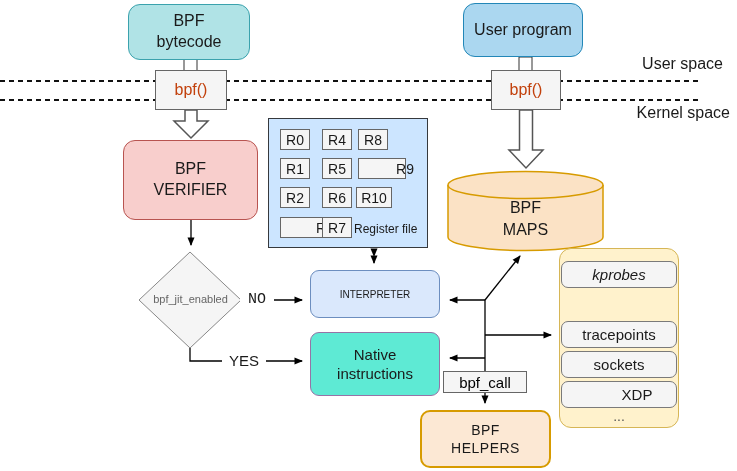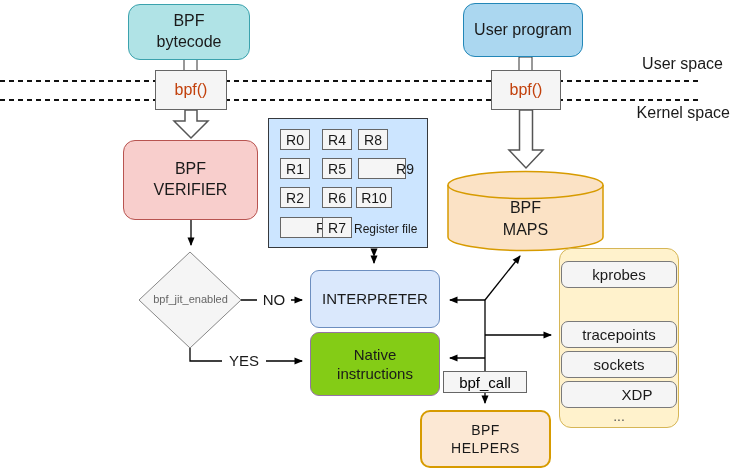--- a/index.html
+++ b/index.html
@@ -23,23 +23,23 @@
   .verifier { left:123px; top:140px; width:135px; height:80px; background:#f8cecc;
     border:1.5px solid #b85450; border-radius:12px; font-size:16px; }
   .regpanel { left:268px; top:118px; width:160px; height:130px; background:#cce5ff;
     border:1px solid #36393d; box-sizing:border-box; }
   .reg { position:absolute; width:30px; height:21px; background:#f5f5f5; border:1px solid #666;
     box-sizing:border-box; display:flex; align-items:center; justify-content:center; font-size:14px; }
   .regcaption { left:354px; top:222px; width:74px; font-size:12px; text-align:left; }
   .space-label { width:112px; font-size:16px; text-align:right; }
   .decision-label { left:140px; top:293px; width:101px; font-size:11px; color:#666; text-align:center; }
   .branch-label { background:#fff; font-size:15px; text-align:center; height:17px; line-height:17px; }
-  .interpreter { left:310px; top:270px; width:130px; height:58px; background:#dae8fc;
-    border:1.5px solid #6c8ebf; border-radius:9px; font-size:15px; }
-  .native { left:310px; top:332px; width:130px; height:64px; background:#84cc16;
+  .interpreter { left:310px; top:270px; width:130px; height:48px; background:#dae8fc;
+    border:1.5px solid #6c8ebf; border-radius:9px; font-size:10px; }
+  .native { left:310px; top:332px; width:130px; height:64px; background:#5eead4;
     border:1.5px solid #9673a6; border-radius:9px; font-size:15px; }
   .maps-label { left:448px; top:197px; width:155px; font-size:16px; text-align:center; line-height:1.4; }
   .events { left:559px; top:248px; width:120px; height:180px; background:#fff2cc;
     border:1.5px solid #d6b656; border-radius:12px; box-sizing:border-box; }
   .event-item { position:absolute; left:561px; width:116px; height:27px; background:#f5f5f5;
     border:1px solid #7a7a7a; border-radius:7px; box-sizing:border-box;
     display:flex; align-items:center; justify-content:center; font-size:15px; }
   .events-more { left:561px; top:408px; width:116px; text-align:center; font-size:14px; color:#555; }
   .bpfcall { left:443px; top:371px; width:84px; height:22px; background:#f5f5f5;
     border:1px solid #666; font-size:15px; color:#000000; display:flex;
@@ -121,39 +121,39 @@
   <div class="reg" style="left:322px; top:129px;">R4</div>
   <div class="reg" style="left:322px; top:158px;">R5</div>
   <div class="reg" style="left:322px; top:187px;">R6</div>
   <div class="reg" style="left:322px; top:217px;">R7</div>
   <div class="reg" style="left:358px; top:129px;">R8</div>
   <div class="reg" style="left:358px; top:158px;padding-left:46px;">R9</div>
   <div class="reg" style="left:356px; top:187px; width:36px;">R10</div>
   <div class="abs regcaption">Register file</div>
 
   <div class="abs decision-label">bpf_jit_enabled</div>
-  <div class="abs branch-label" style="left:257px; top:291px; width:34px;">NO</div>
+  <div class="abs branch-label" style="left:240px; top:291px; width:34px;font-family:Liberation Mono, monospace;">NO</div>
   <div class="abs branch-label" style="left:222px; top:352px; width:44px;">YES</div>
 
   <div class="node interpreter">
     <span>INTERPRETER</span>
   </div>
 
   <div class="node native">
     <span>Native</span>
     <span>instructions</span>
   </div>
 
   <div class="abs maps-label">
     <div>BPF</div>
     <div>MAPS</div>
   </div>
 
   <div class="abs events"></div>
-  <div class="event-item" style="top:261px;">kprobes</div>
+  <div class="event-item" style="top:261px;font-style:italic;">kprobes</div>
   <div class="event-item" style="top:321px;">tracepoints</div>
   <div class="event-item" style="top:351px;">sockets</div>
   <div class="event-item" style="top:381px;padding-left:36px;">XDP</div>
   <div class="abs events-more">...</div>
 
   <div class="bpfcall abs">
     <span>bpf_call</span>
   </div>
 
   <div class="node helpers">

